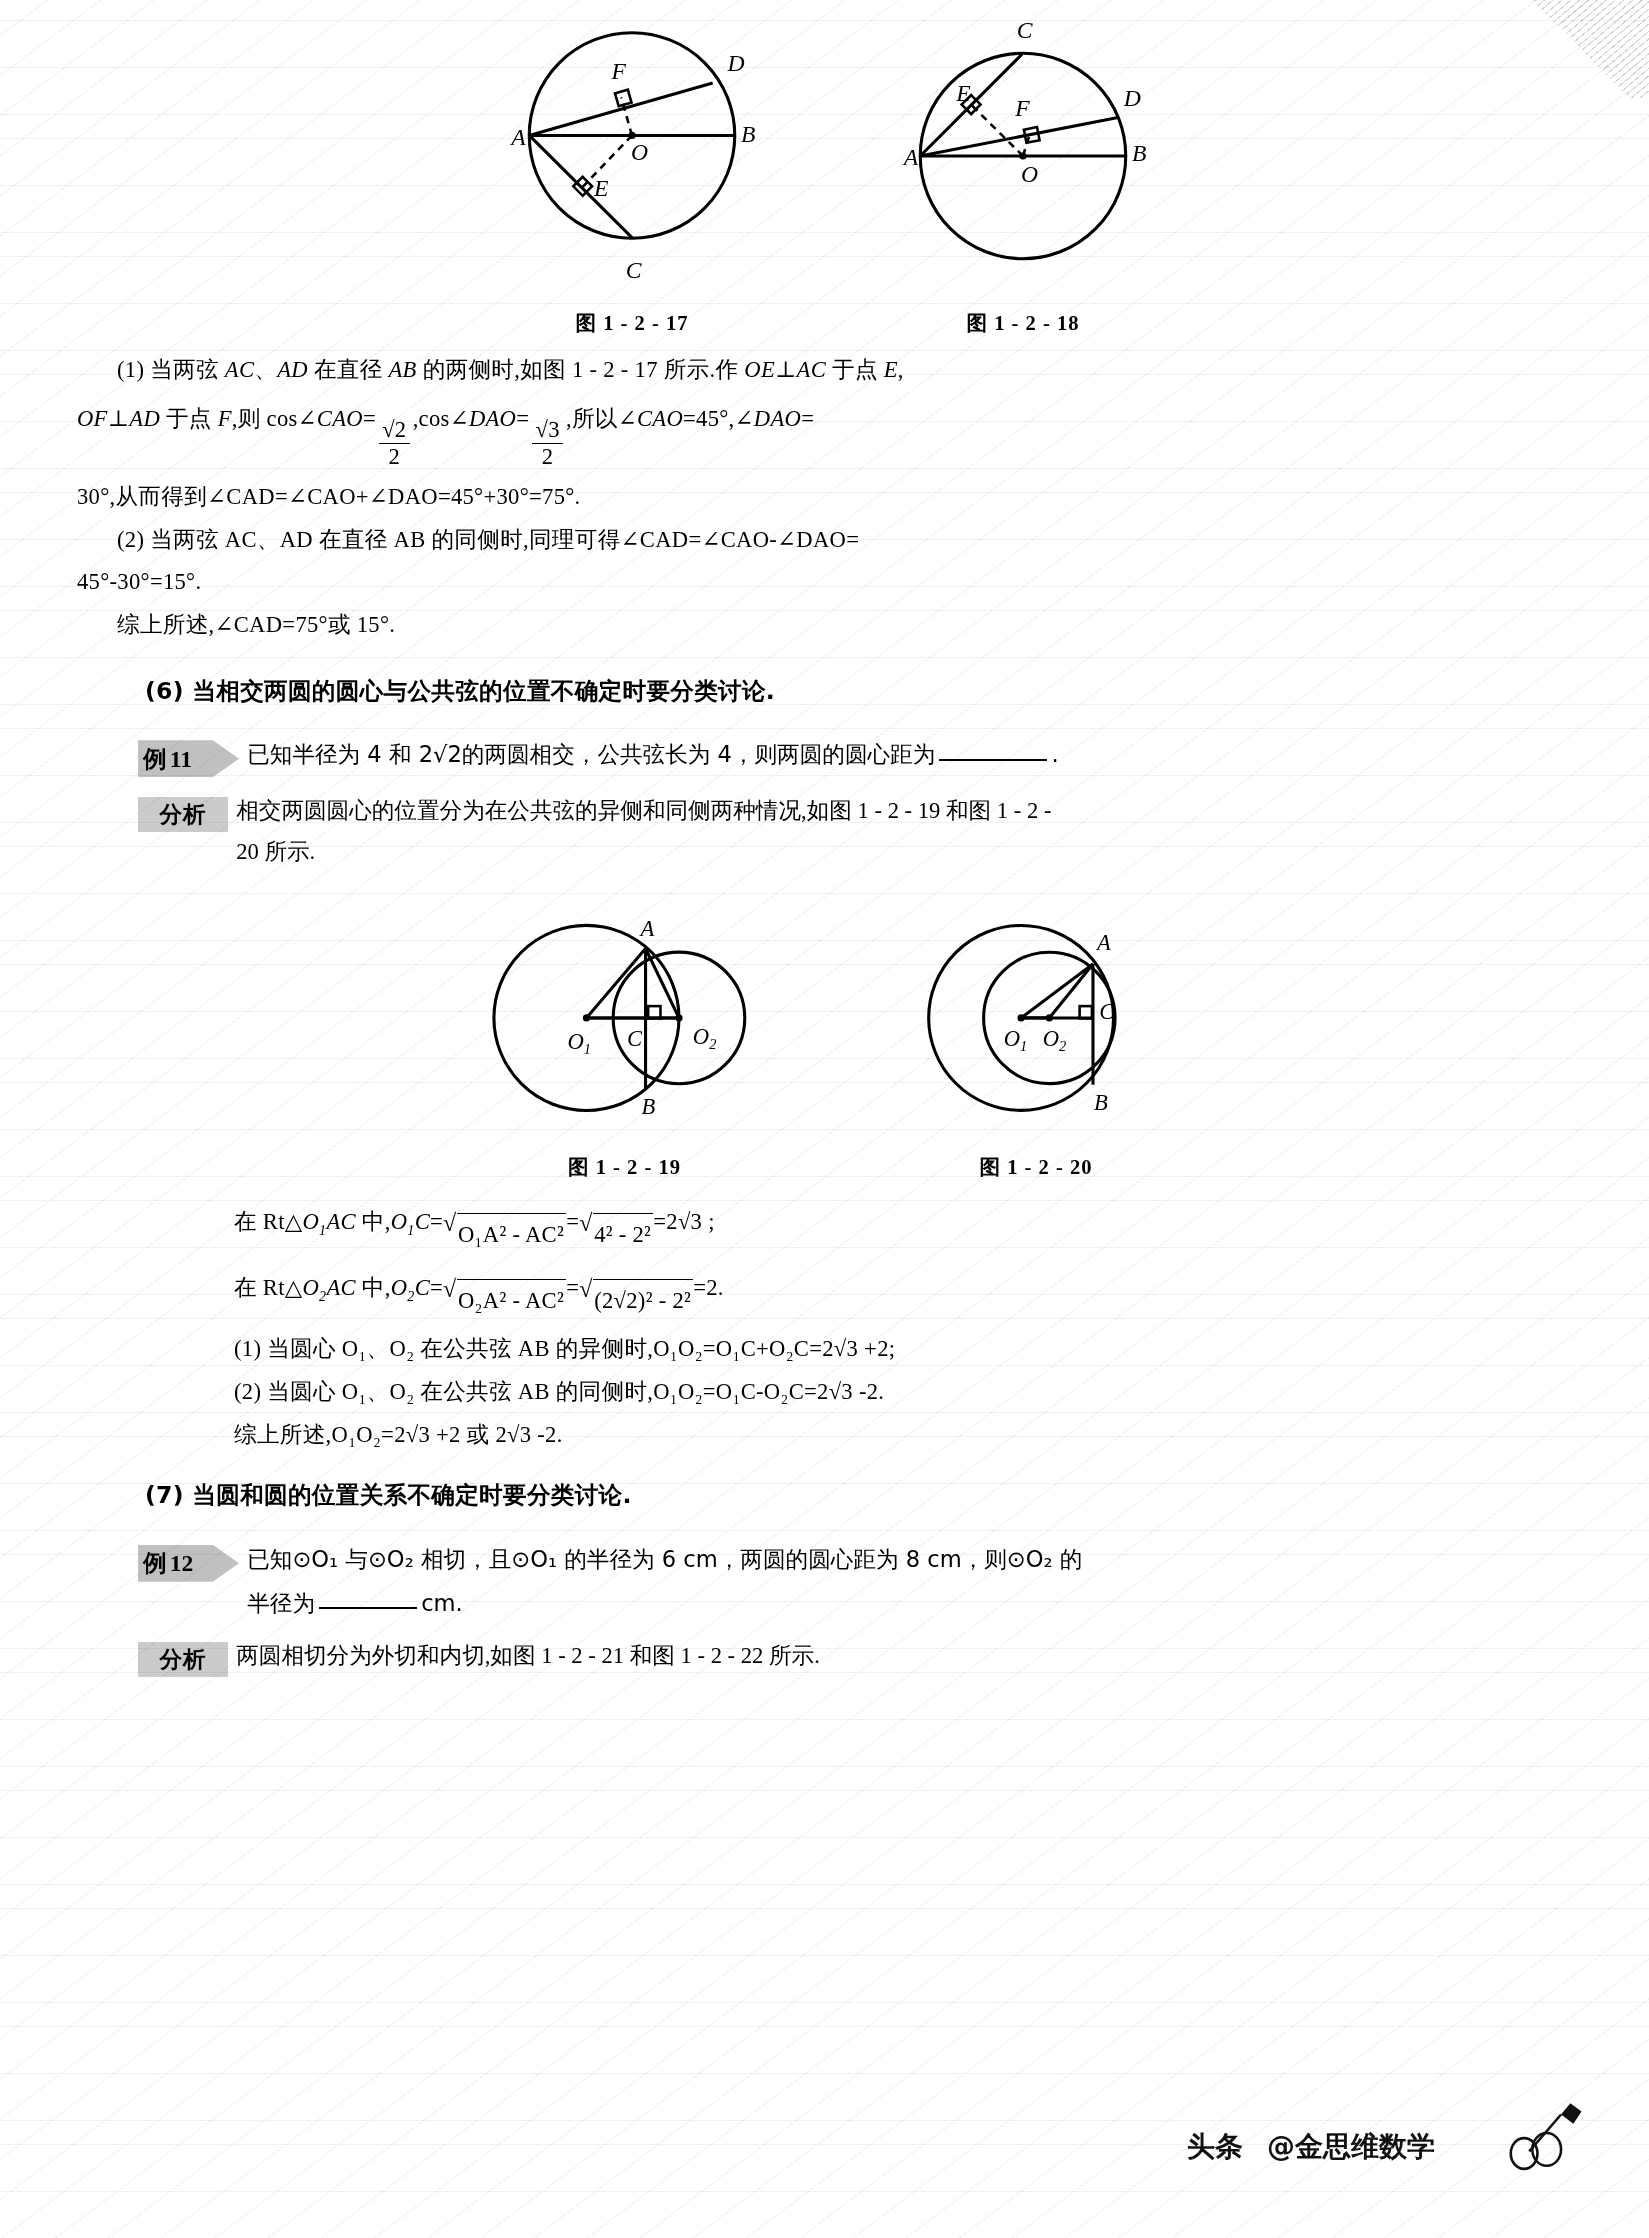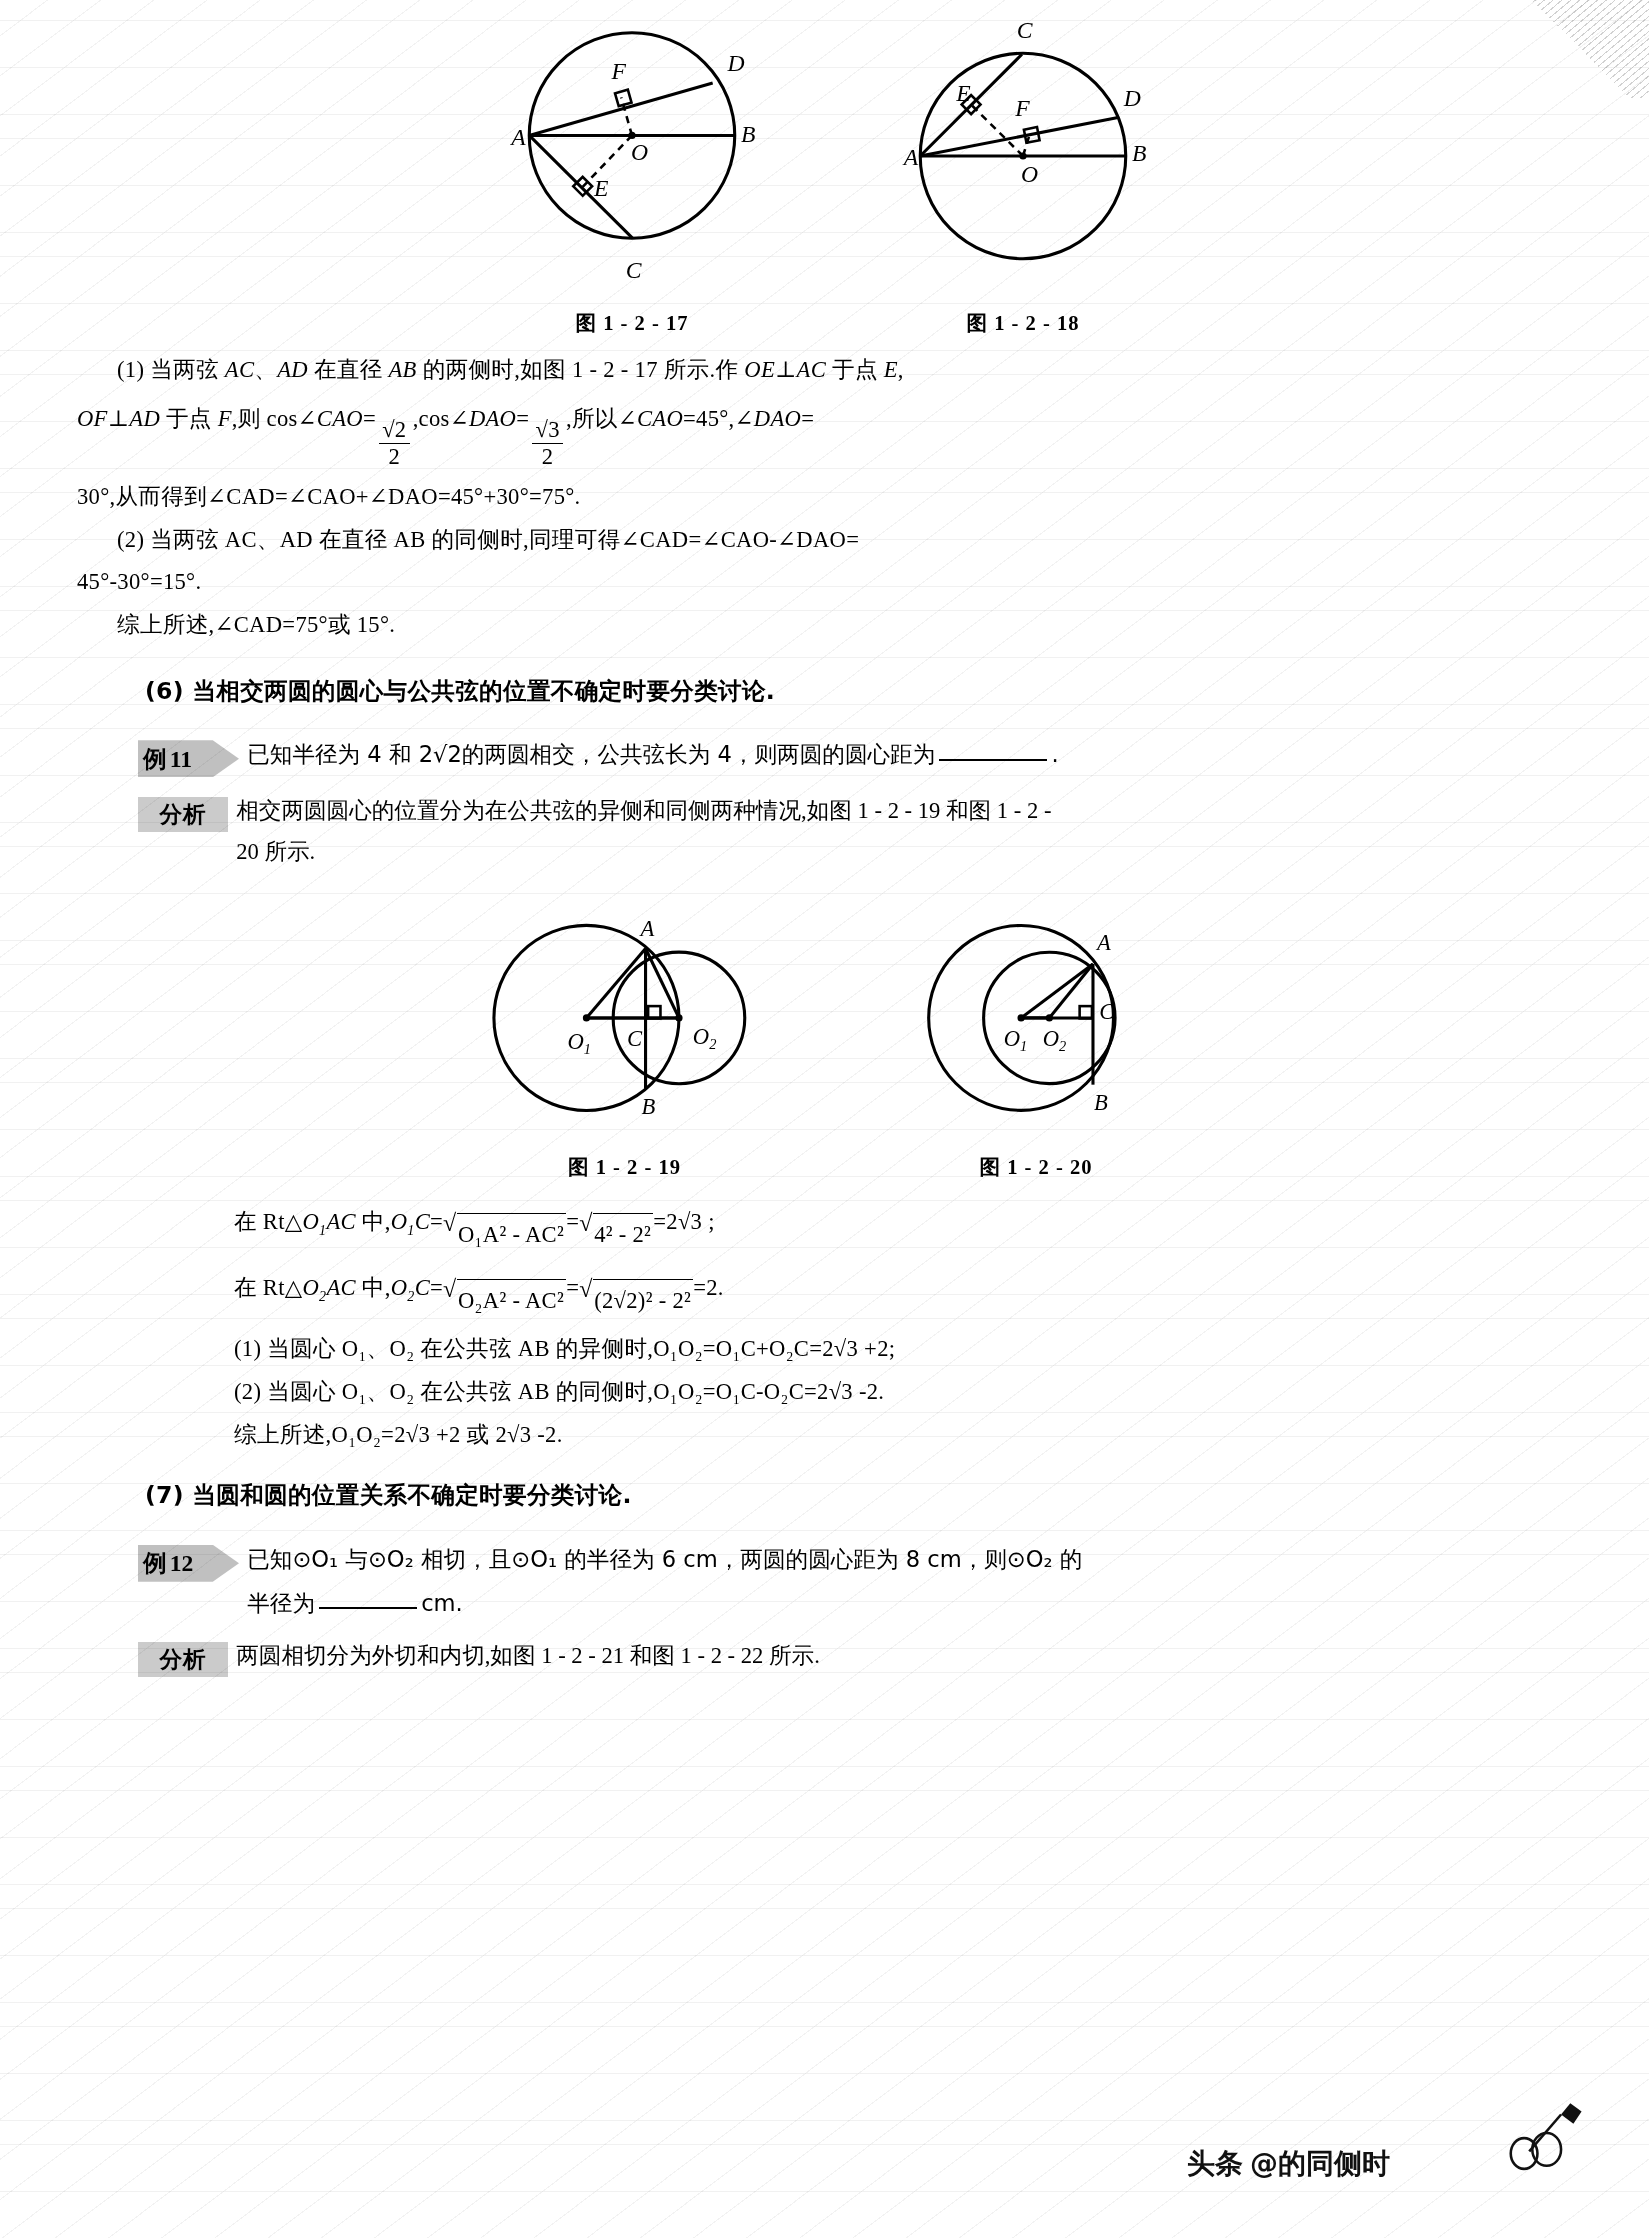--- a/index.html
+++ b/index.html
@@ -84,23 +84,23 @@
   .badge-an .boxbg{position:absolute;inset:0;background:#a8a8a8;opacity:.6;}
   .badge-an .lbl{position:relative;z-index:2;font-family:"DejaVu Sans",sans-serif;font-weight:700;font-size:22.6px;letter-spacing:1px;}
 
   .ex-body{flex:1 1 auto;}
   .ex-body .ln{font-size:22.6px;line-height:1.45;}
   .sans{font-family:"DejaVu Sans",sans-serif;}
 
   
   #watermark{
     position:absolute;left:1187px;top:2128px;z-index:50;
-    display:flex;gap:7px;
+    display:flex;gap:24px;
     font-family:"DejaVu Sans",sans-serif;font-weight:700;font-size:28px;
-    color:#111;white-space:nowrap;margin-top:17px;
+    color:#111;white-space:nowrap;
   }
   #wm-pen{position:absolute;left:1493px;top:2096px;z-index:51;}
 </style>
 </head>
 <body>
 
 <div id="texture"></div>
 <div id="corner-fold"></div>
 
 <div class="page">
@@ -334,21 +334,21 @@
     </div>
     <div class="ex-body">
       <div class="ln">两圆相切分为外切和内切,如图 1 - 2 - 21 和图 1 - 2 - 22 所示.</div>
     </div>
   </div>
 
 </div>
 
 <div id="watermark">
   <span>头条</span>
-  <span>@的同侧时</span>
+  <span>@金思维数学</span>
 </div>
 <svg id="wm-pen" width="93" height="77" viewBox="0 0 180 150">
   <path d="M150 14 L172 30 L156 54 L132 36 Z" fill="#111"></path>
   <path d="M132 36 L70 108" stroke="#111" stroke-width="5" fill="none"></path>
   <ellipse cx="60" cy="112" rx="26" ry="30" fill="none" stroke="#111" stroke-width="5"></ellipse>
   <ellipse cx="104" cy="104" rx="28" ry="32" fill="none" stroke="#111" stroke-width="5"></ellipse>
 </svg>
 
 
 </body></html>

